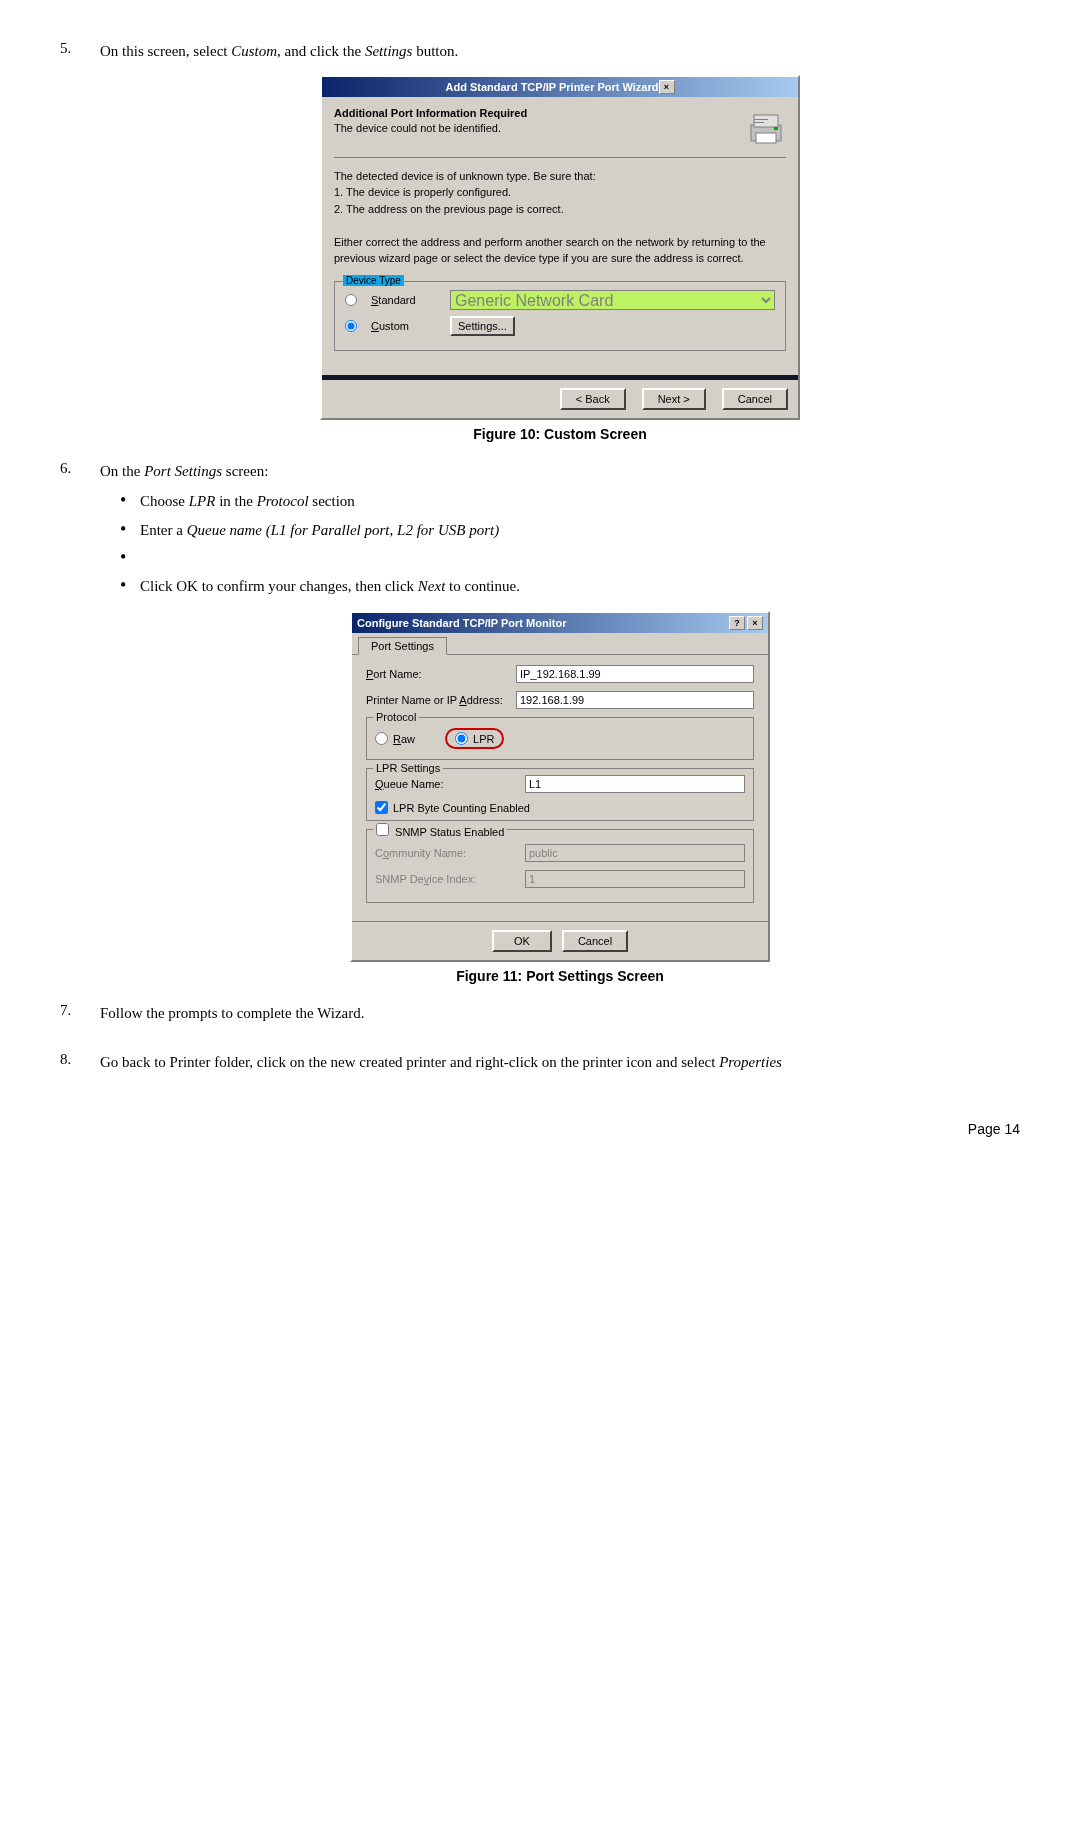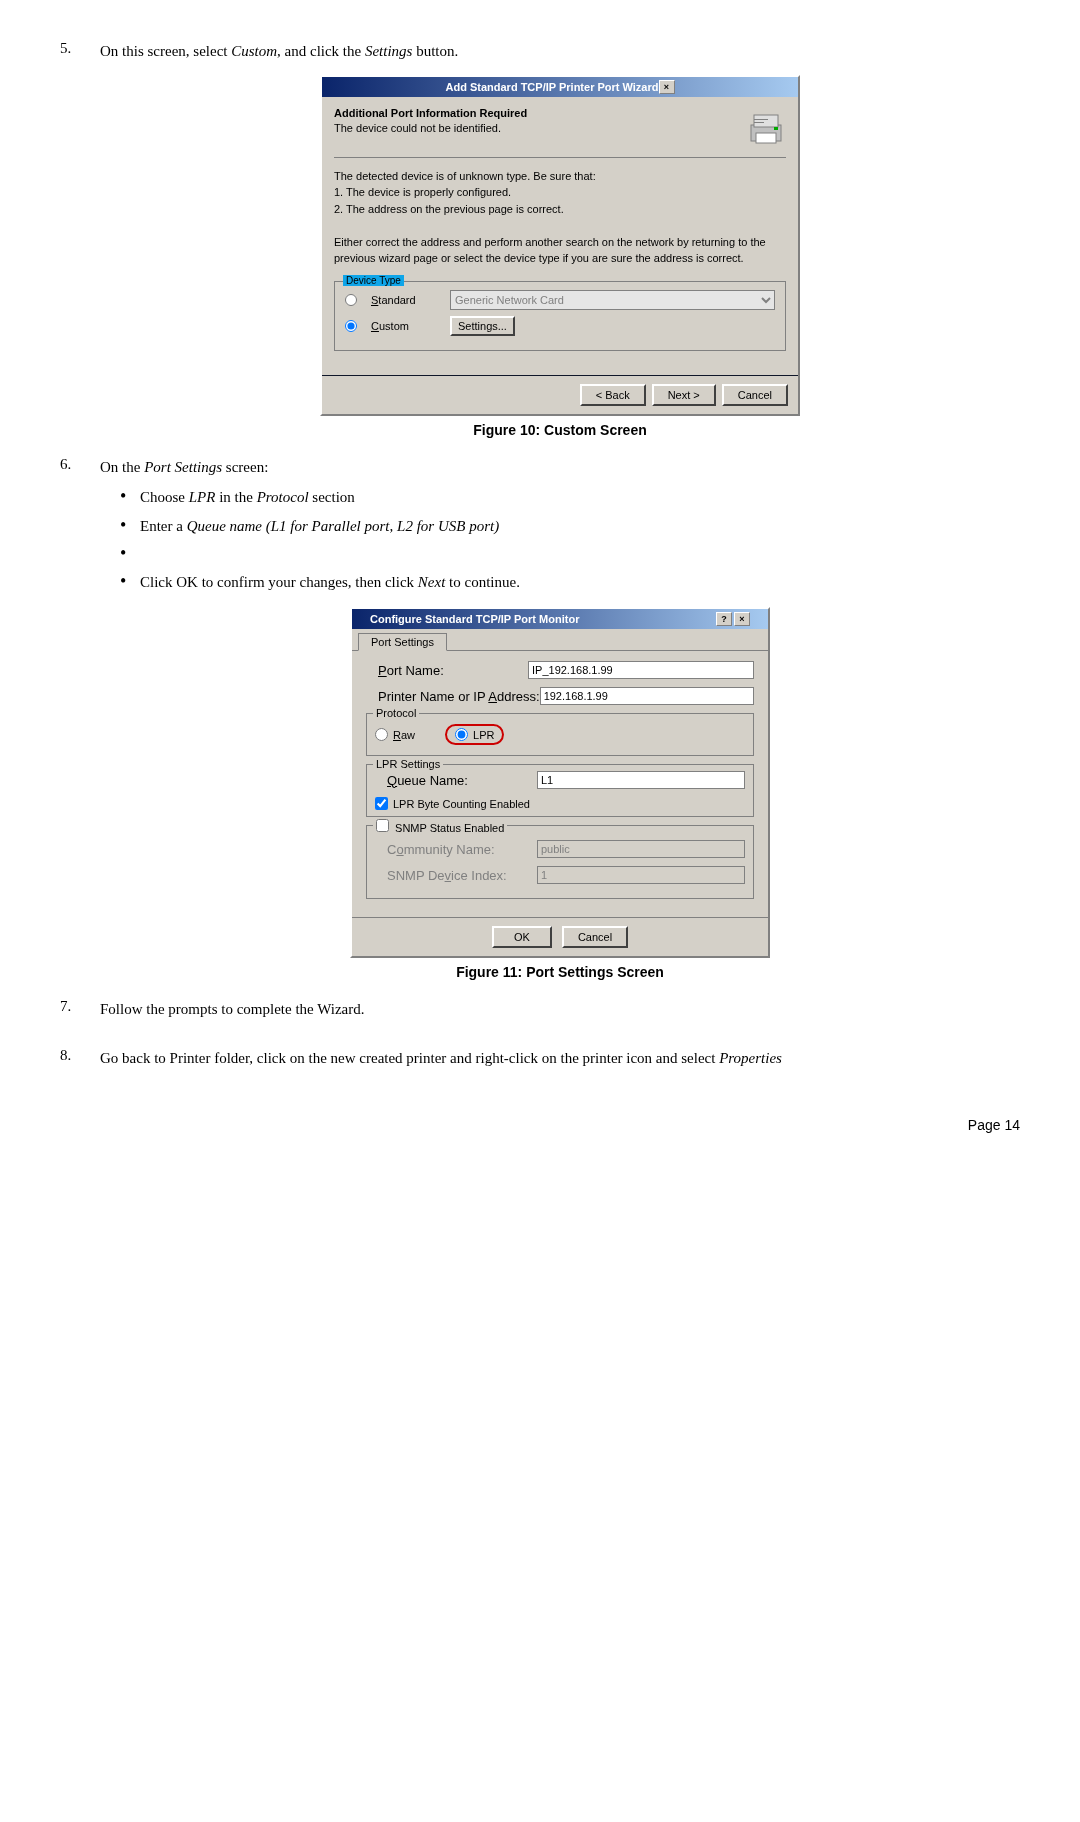--- a/index.html
+++ b/index.html
@@ -141,42 +141,42 @@
     .radio-label {
       font-size: 11px;
       min-width: 65px;
     }
     .radio-input {
       width: 12px;
       height: 12px;
     }
     .dropdown-select {
       flex: 1;
-      font-size: 11px;
-      background: #e5e5e5;
+      font-size: 16px;
+      background: #bef264;
       border: 1px solid #808080;
       height: 20px;
       color: #808080;
     }
     .settings-btn {
       background: #d4d0c8;
       border: 2px solid #ffffff;
       border-right-color: #404040;
       border-bottom-color: #404040;
       font-size: 11px;
       padding: 2px 6px;
       cursor: pointer;
     }
 
     .dialog-footer {
       display: flex;
       justify-content: flex-end;
-      gap: 6px;
+      gap: 16px;
       padding: 8px 10px;
-      border-top: 1px solid #0f172a;
+      border-top: 5px solid #0f172a;
     }
     .dialog-btn {
       background: #d4d0c8;
       border: 2px solid #ffffff;
       border-right-color: #404040;
       border-bottom-color: #404040;
       font-size: 11px;
       padding: 3px 14px;
       cursor: pointer;
       min-width: 60px;
@@ -214,21 +214,21 @@
       border-right-color: #808080;
       border-bottom-color: #808080;
       font-family: 'Arial', sans-serif;
       font-size: 11px;
       width: 420px;
     }
 
     .port-dialog-titlebar {
       background: linear-gradient(to right, #0a246a, #a6caf0);
       color: white;
-      padding: 3px 18px;
+      padding: 3px 5px;
       display: flex;
       justify-content: space-between;
       align-items: center;
       font-size: 11px;
       font-weight: bold;
     }
 
     .tab-bar {
       display: flex;
       padding: 4px 6px 0 6px;
@@ -251,23 +251,22 @@
     .port-body {
       padding: 10px 14px;
     }
 
     .form-row {
       display: flex;
       align-items: center;
       margin-bottom: 8px;
     }
     .form-label {
-      font-size: 13px;
+      font-size: 11px;
       min-width: 150px;
-      margin-left: 12px;
     }
     .form-input {
       flex: 1;
       height: 18px;
       font-size: 11px;
       border: 1px solid #808080;
       background: #ffffff;
       padding: 0 3px;
     }
     .form-input.disabled {

